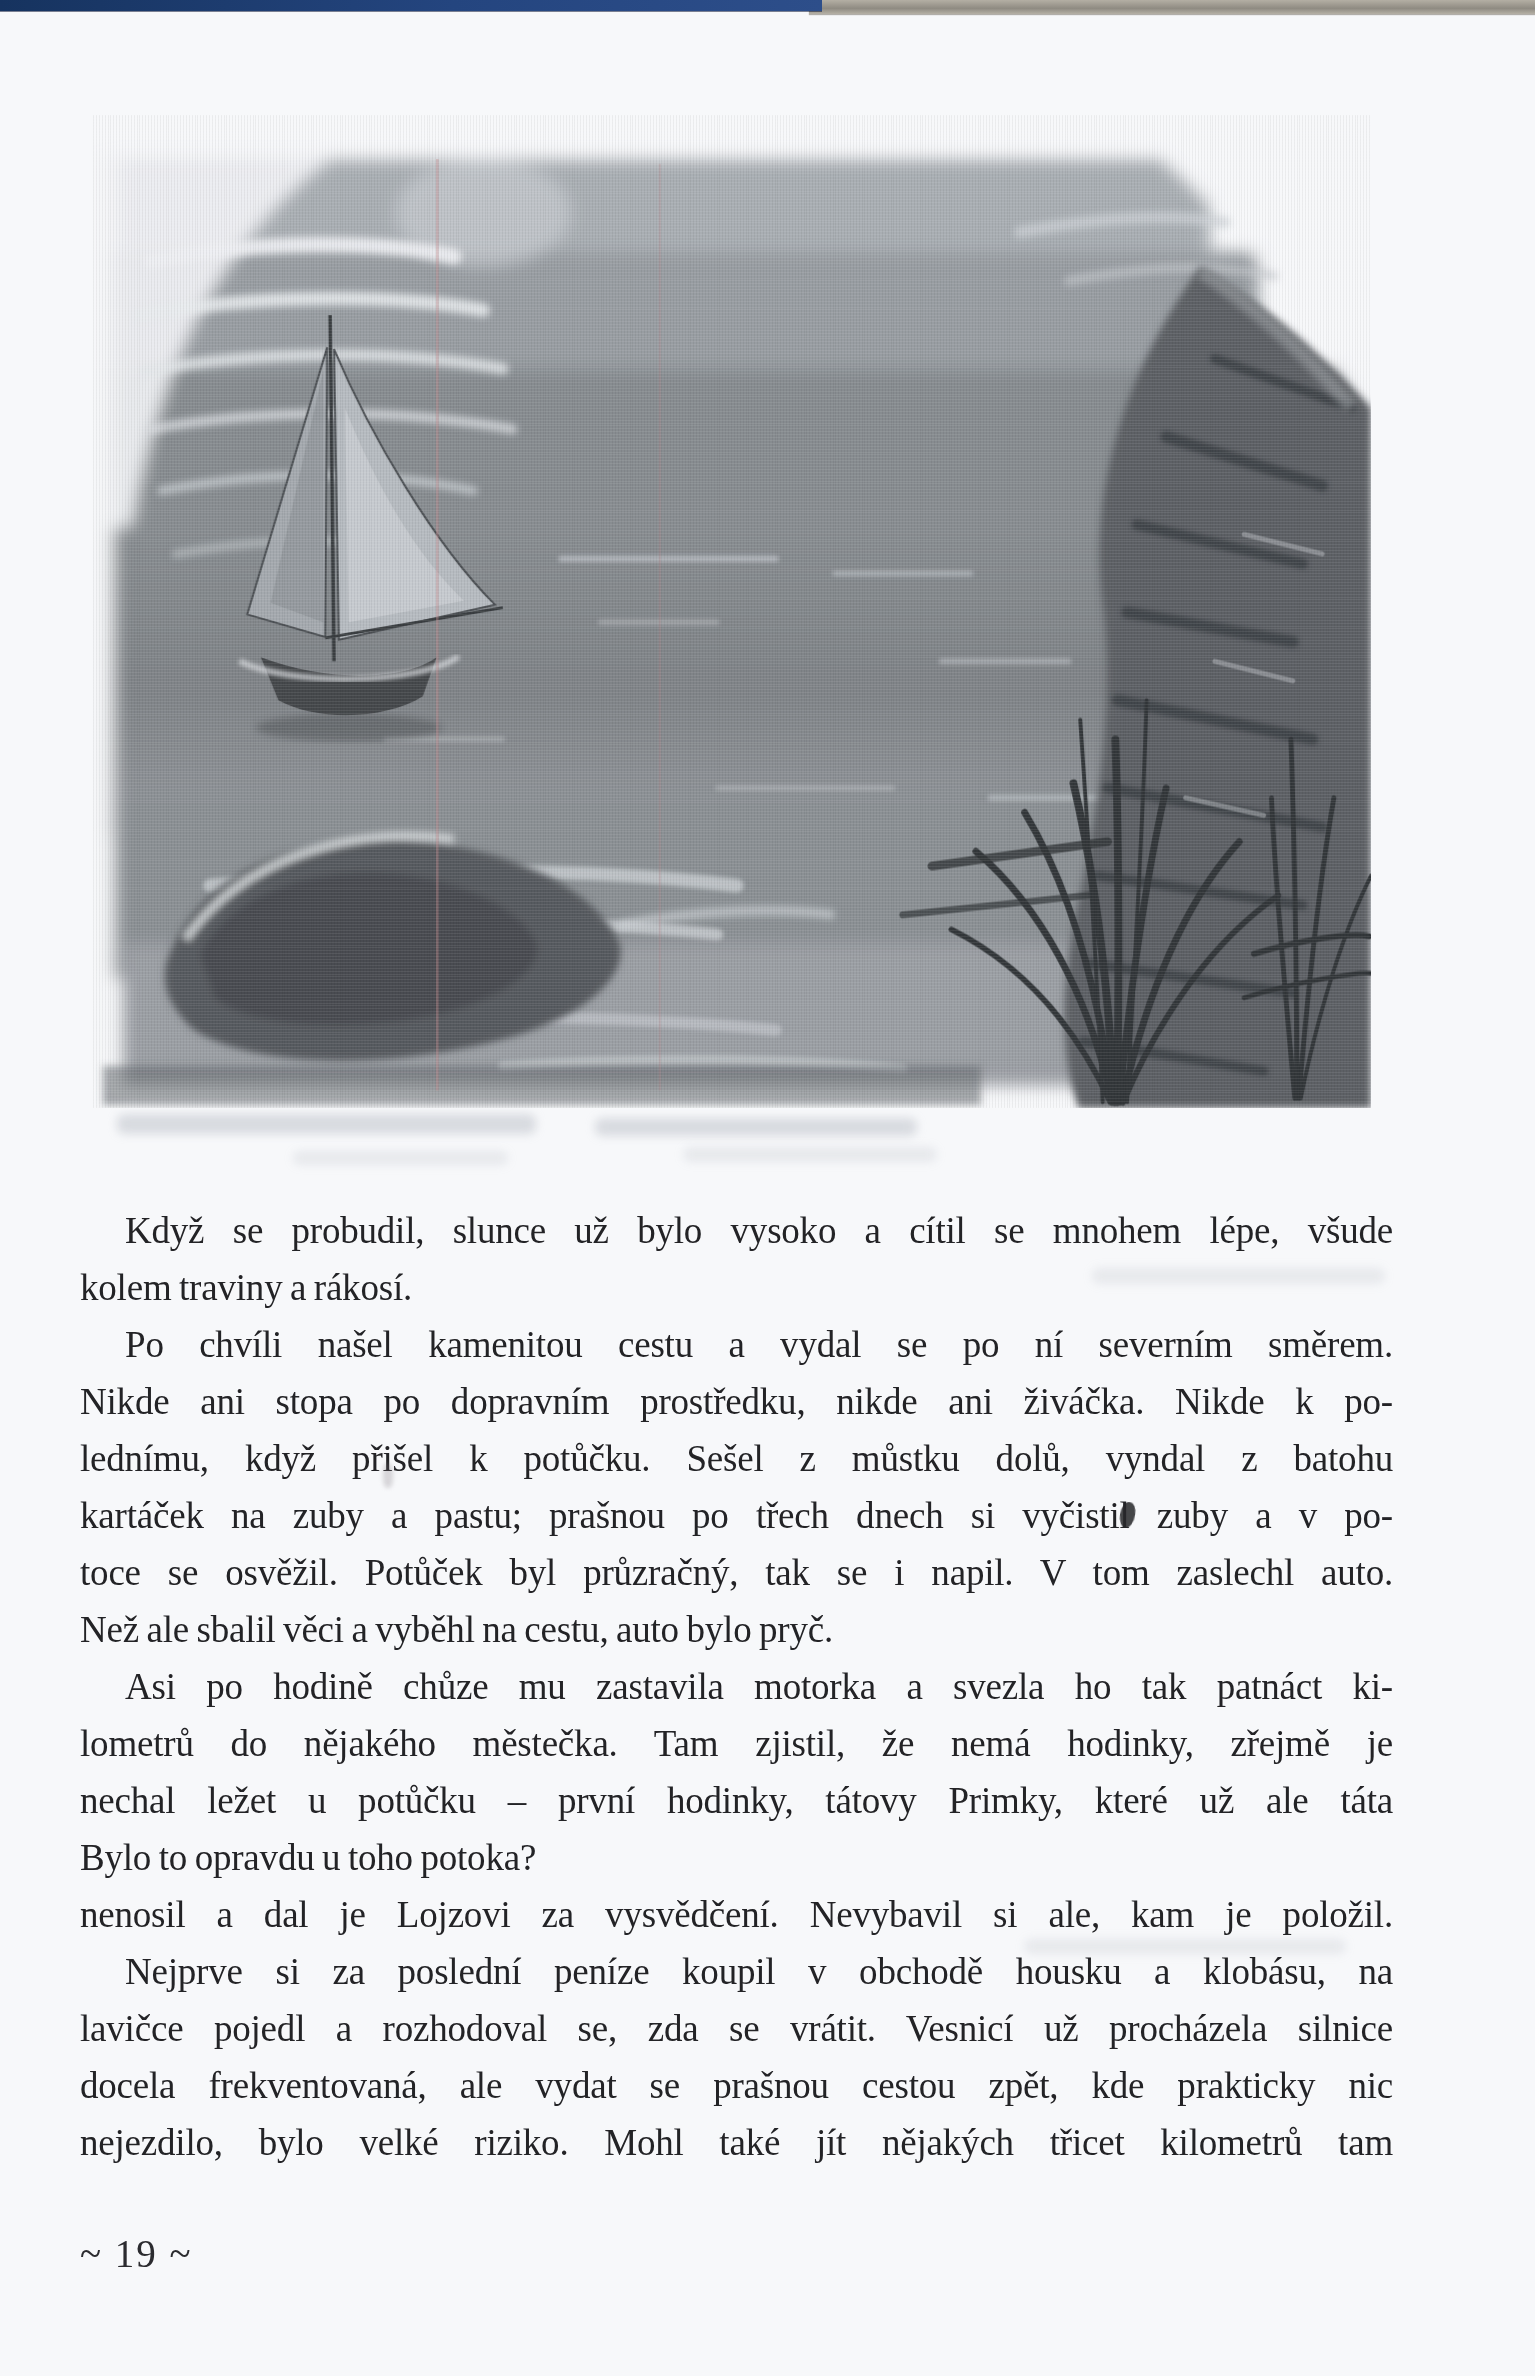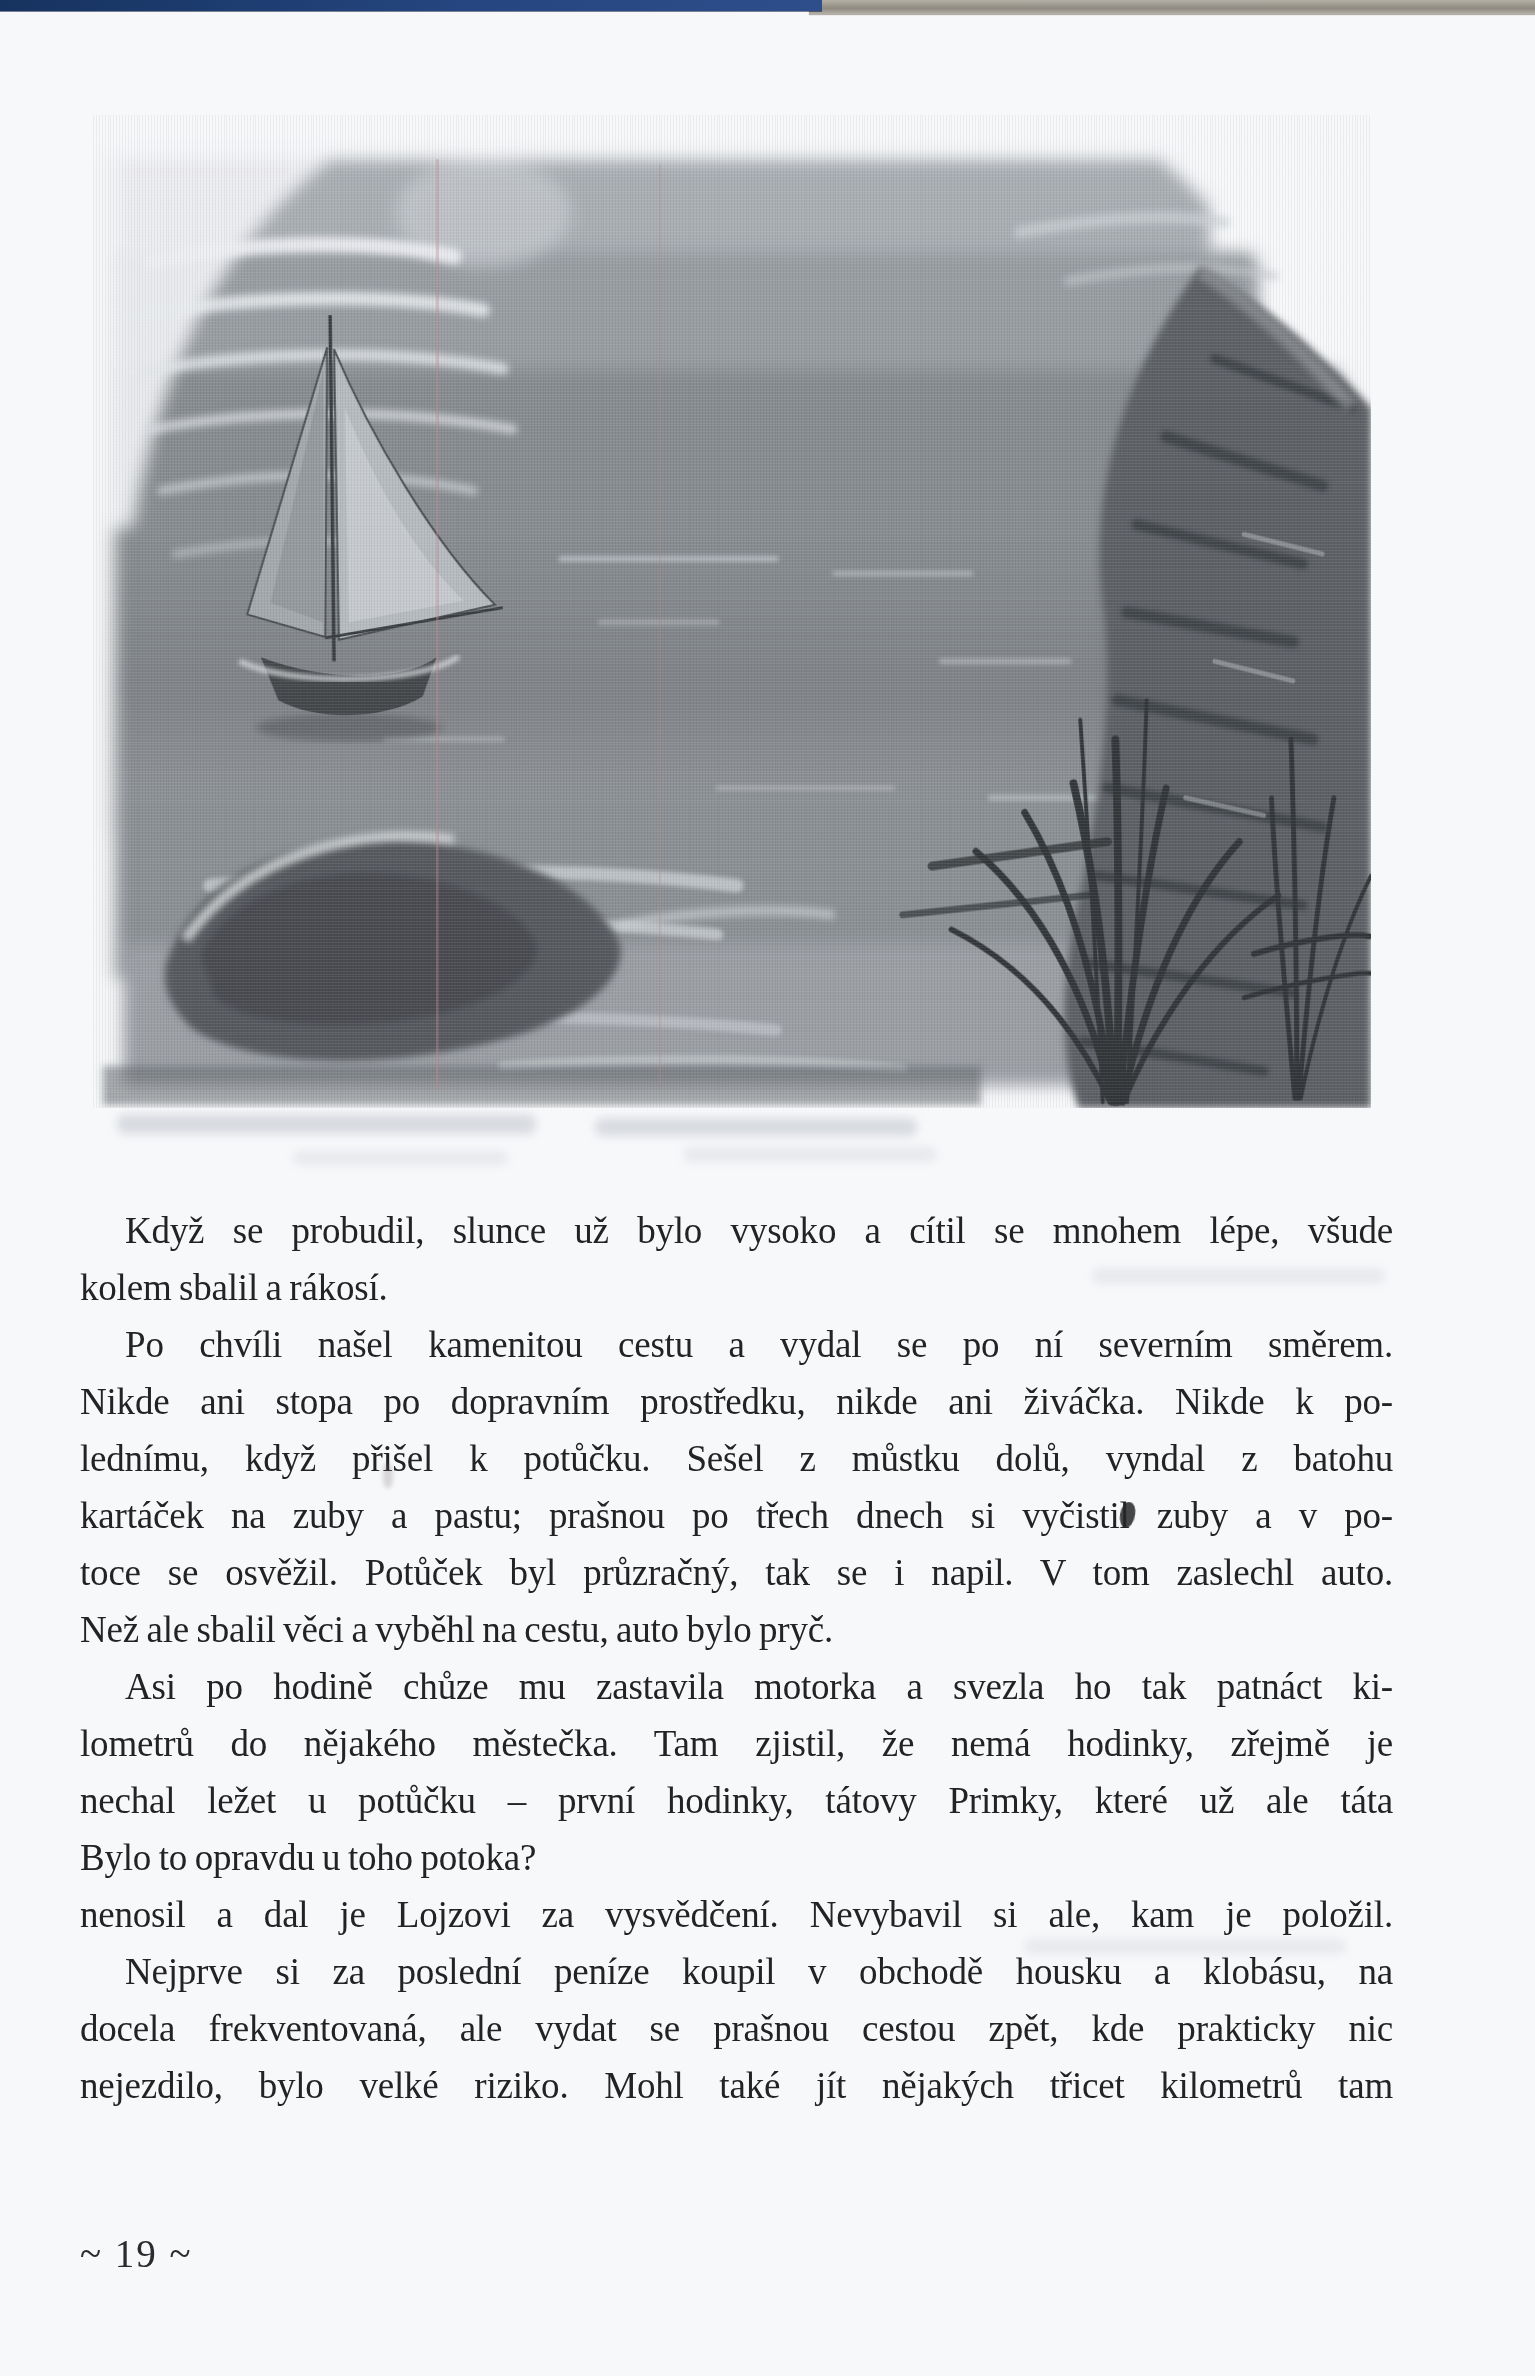--- a/index.html
+++ b/index.html
@@ -229,33 +229,34 @@
 
   <div class="ghost" style="left:117px;top:1114px;width:419px;height:19.5px;"></div>
   <div class="ghost" style="left:595px;top:1118px;width:322px;height:17.6px;"></div>
   <div class="ghost faint" style="left:293px;top:1151px;width:215px;height:13.7px;"></div>
   <div class="ghost faint" style="left:683px;top:1147px;width:254px;height:14.6px;"></div>
   <div class="ghost faint" style="left:1092px;top:1268px;width:293px;height:15.6px;"></div>
   <div class="ghost faint" style="left:1024px;top:1939px;width:322px;height:14.6px;"></div>
 
   <div class="body-text">
       <div class="line indent">Když se probudil, slunce už bylo vysoko a cítil se mnohem lépe, všude</div>
-      <div class="line para-end">kolem sbalil a rákosí.</div>
+      <div class="line para-end">kolem traviny a rákosí.</div>
       <div class="line indent">Po chvíli našel kamenitou cestu a vydal se po ní severním směrem.</div>
       <div class="line">Nikde ani stopa po dopravním prostředku, nikde ani živáčka. Nikde k po-</div>
       <div class="line">lednímu, když přišel k potůčku. Sešel z můstku dolů, vyndal z batohu</div>
       <div class="line">kartáček na zuby a pastu; prašnou po třech dnech si vyčistil zuby a v po-</div>
       <div class="line">toce se osvěžil. Potůček byl průzračný, tak se i napil. V tom zaslechl auto.</div>
       <div class="line para-end">Než ale sbalil věci a vyběhl na cestu, auto bylo pryč.</div>
       <div class="line indent">Asi po hodině chůze mu zastavila motorka a svezla ho tak patnáct ki-</div>
       <div class="line">lometrů do nějakého městečka. Tam zjistil, že nemá hodinky, zřejmě je</div>
       <div class="line">nechal ležet u potůčku – první hodinky, tátovy Primky, které už ale táta</div>
       <div class="line para-end">Bylo to opravdu u toho potoka?</div>
       <div class="line">nenosil a dal je Lojzovi za vysvědčení. Nevybavil si ale, kam je položil.</div>
       <div class="line indent">Nejprve si za poslední peníze koupil v obchodě housku a klobásu, na</div>
+      <div class="line">lavičce pojedl a rozhodoval se, zda se vrátit. Vesnicí už procházela silnice</div>
       <div class="line">docela frekventovaná, ale vydat se prašnou cestou zpět, kde prakticky nic</div>
       <div class="line">nejezdilo, bylo velké riziko. Mohl také jít nějakých třicet kilometrů tam</div>
     </div>
 
   <div class="ink-blot"></div>
   <div class="smudge"></div>
 
   <div class="page-number">~ 19 ~</div>
 
 </div>

